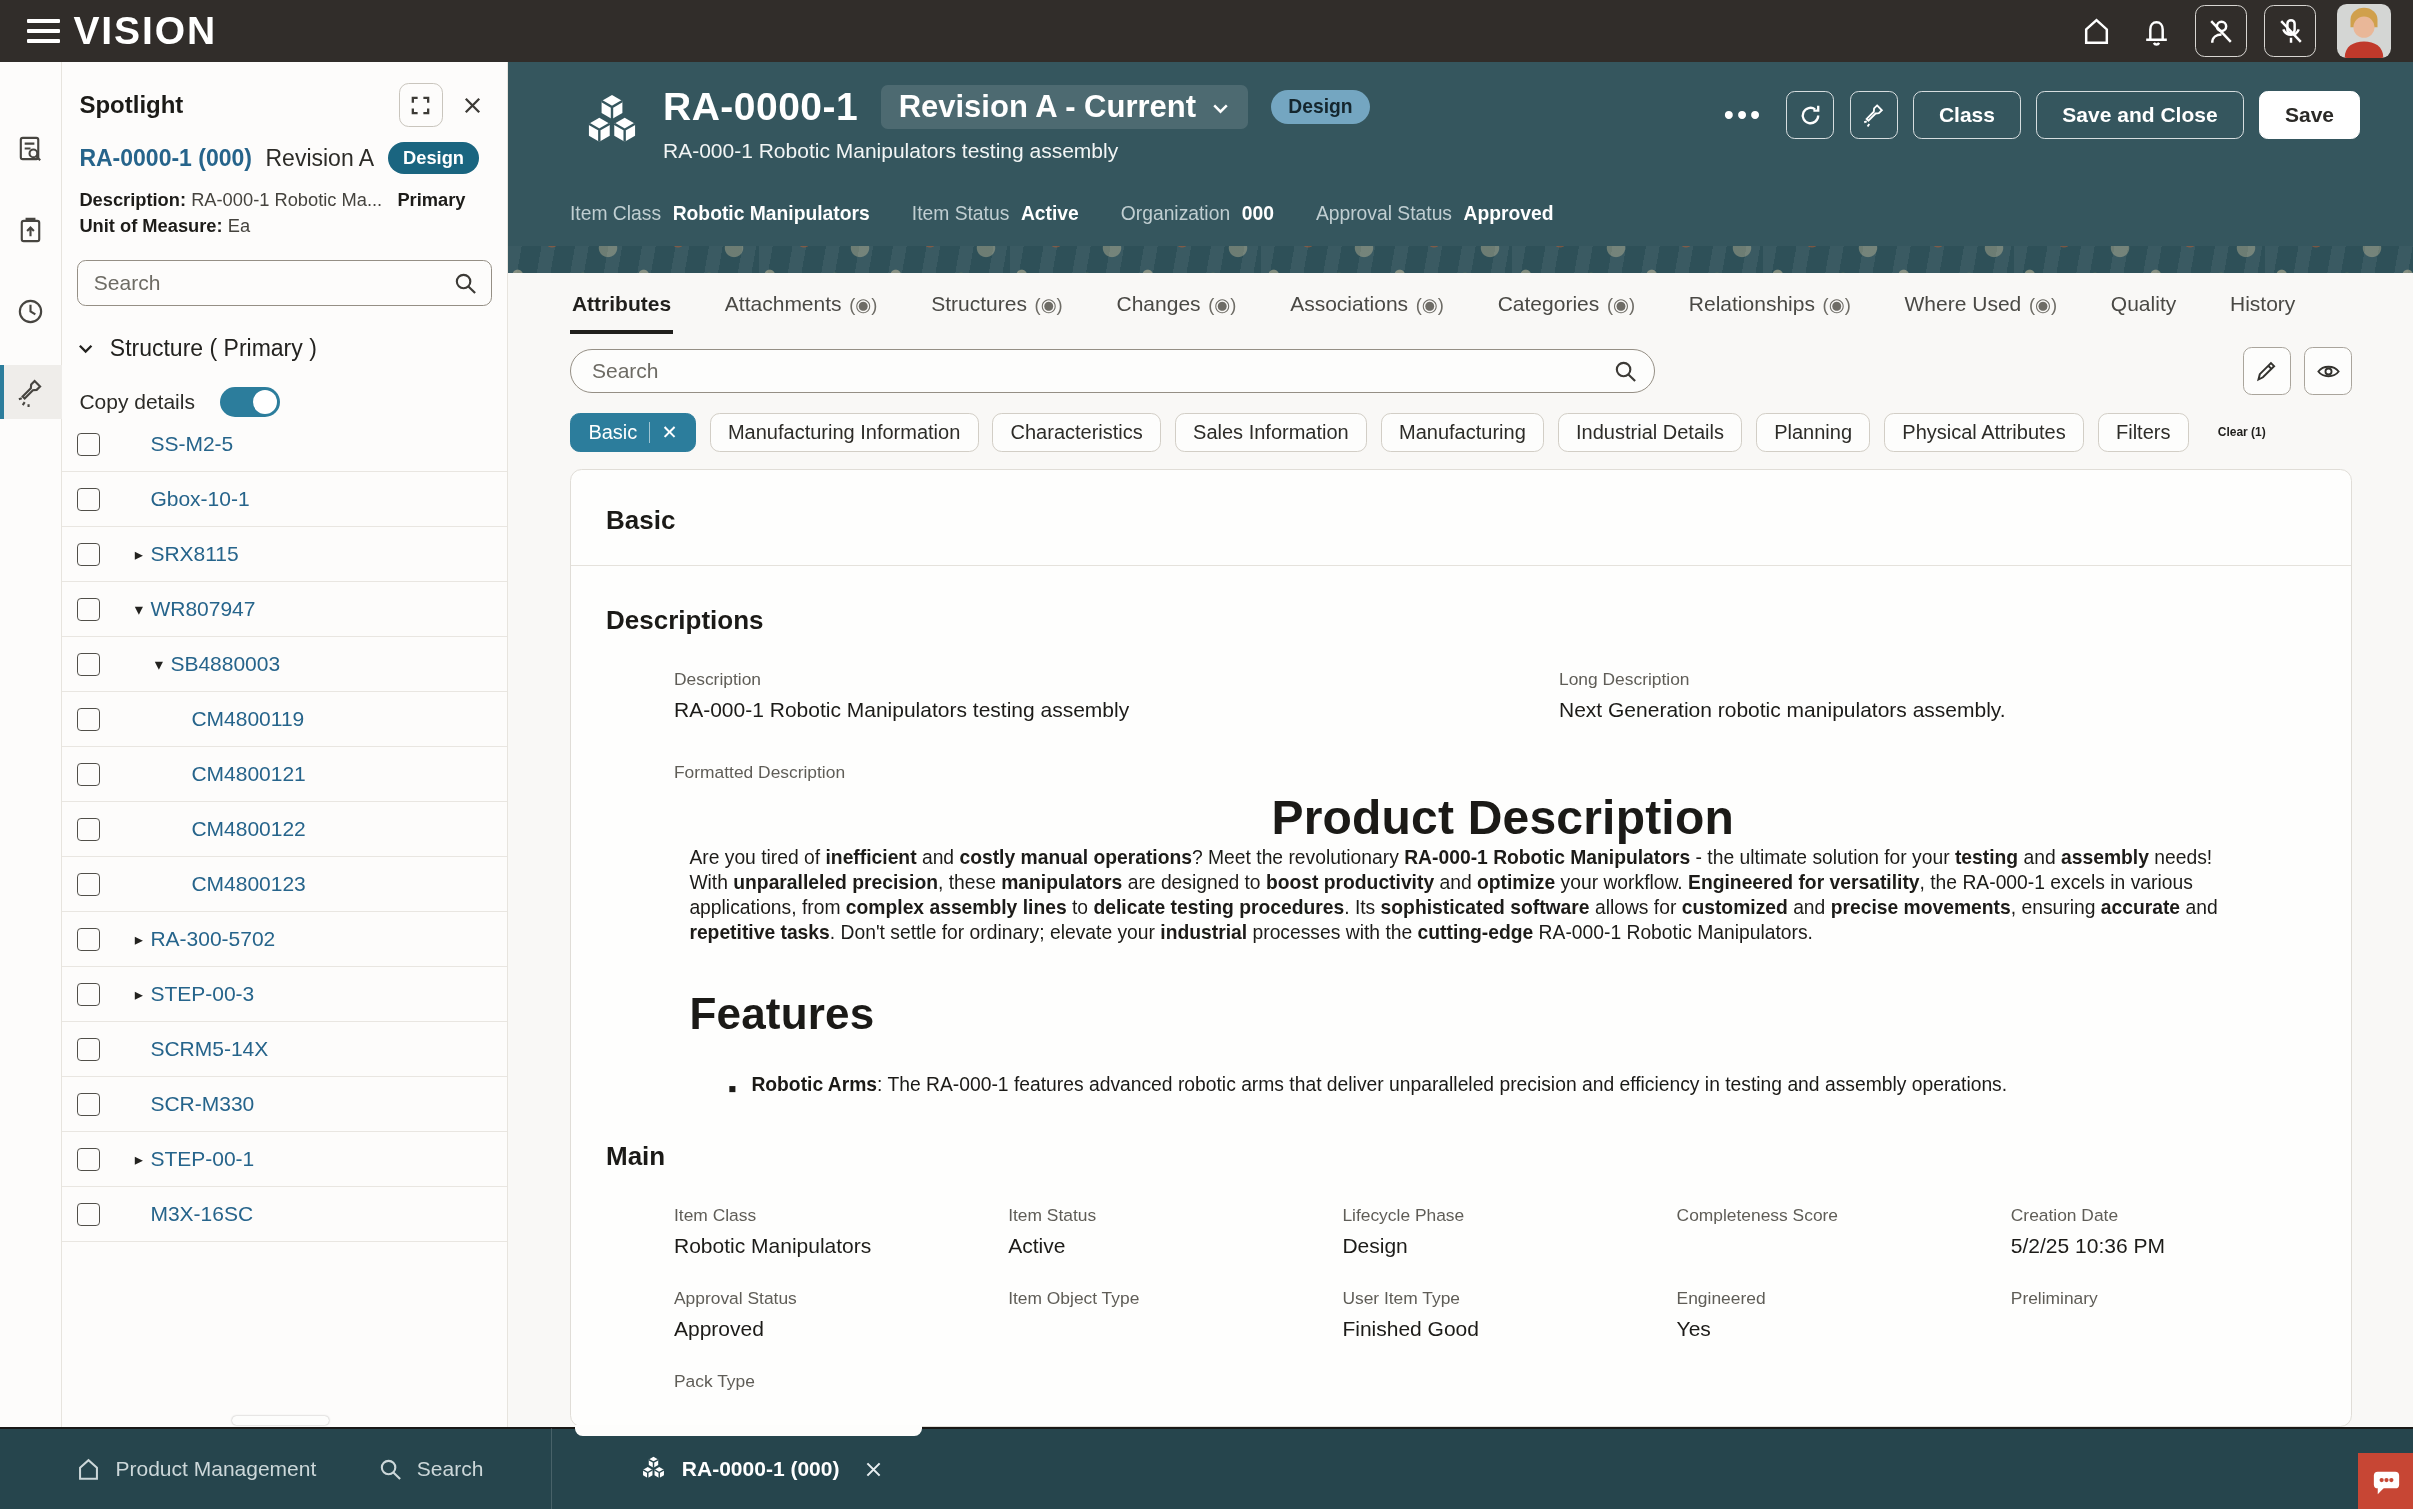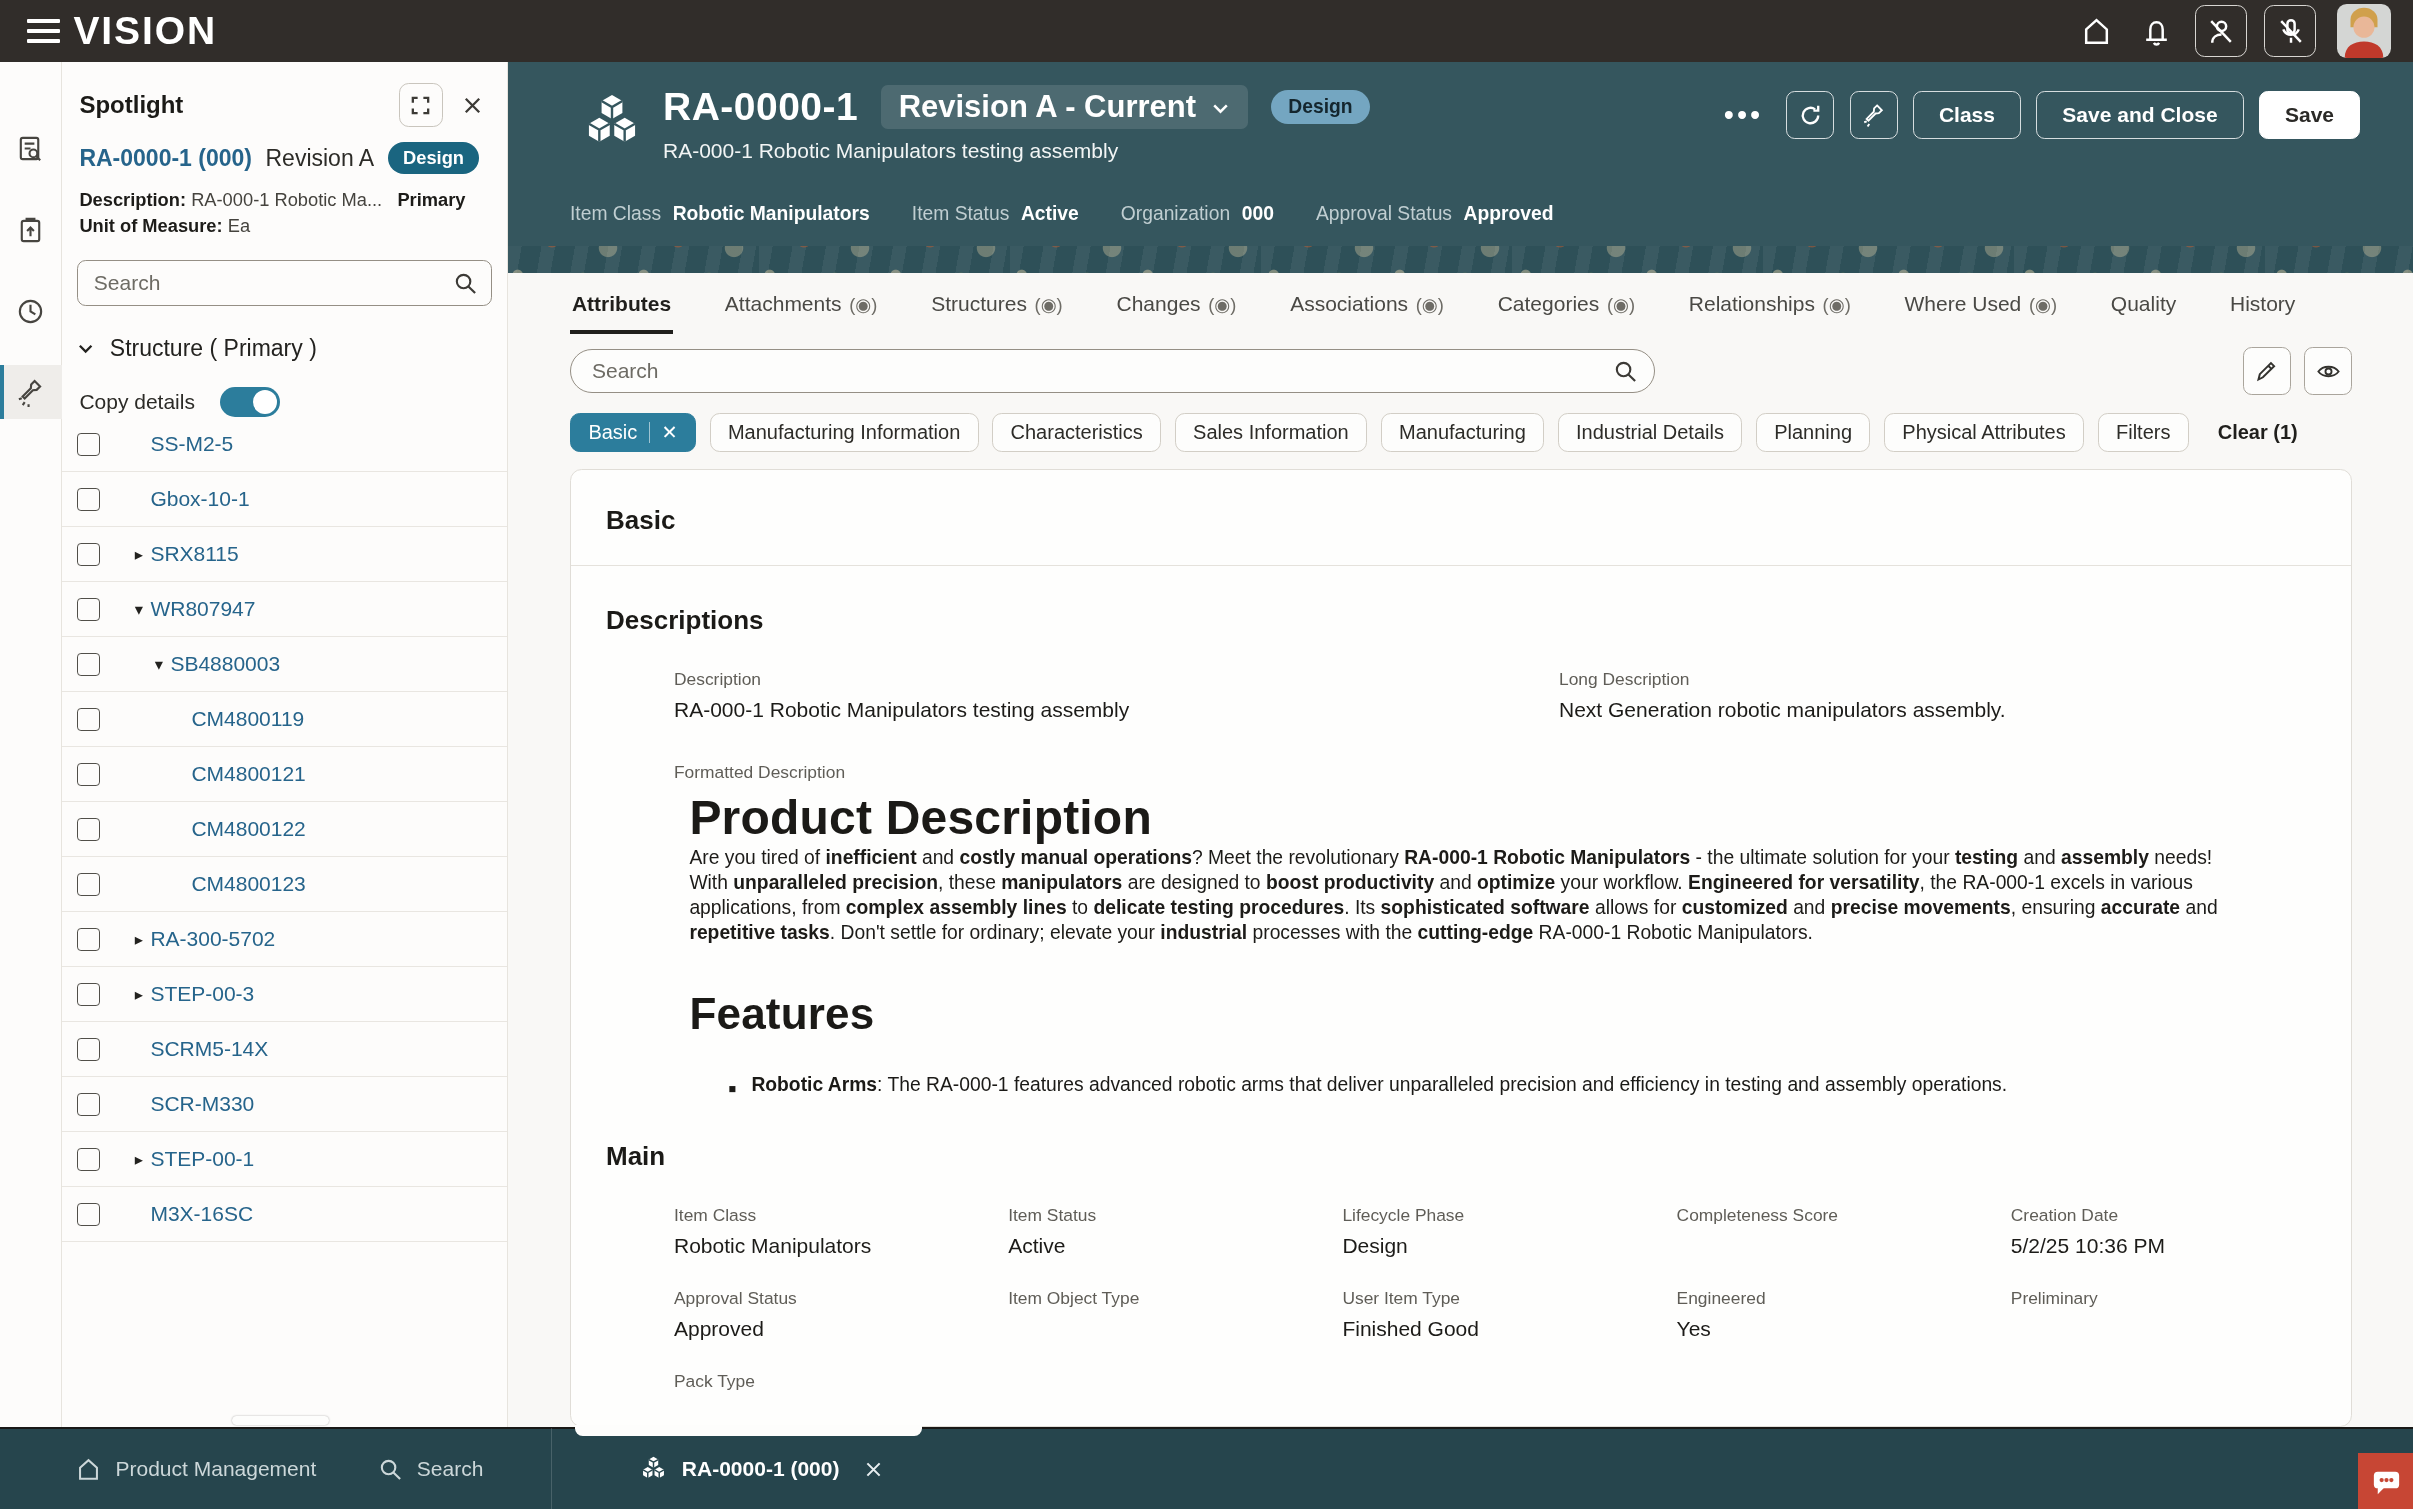--- a/index.html
+++ b/index.html
@@ -105,36 +105,36 @@
   .bigsearch input{width:100%;height:44px;border:1px solid #958f85;border-radius:22px;background:#fdfdfc;font-size:21px;padding:0 54px 0 21px;color:#33322e;font-family:"Liberation Sans",sans-serif;outline:none;}
   .bigsearch input::placeholder{color:#6d6b64;}
   .bigsearch .mag{position:absolute;right:17.4px;top:9.7px;color:#3c3a36;}
   .toolrow .grow{flex:1;}
   .icbtn{width:48px;height:48px;border:1px solid #aaa59c;border-radius:8.7px;background:#fdfdfc;display:flex;align-items:center;justify-content:center;color:#33322e;cursor:pointer;margin-left:13.5px;}
   .chipsrow{display:flex;align-items:center;gap:13.5px;margin-top:17.4px;flex-wrap:nowrap;}
   .chip{display:flex;align-items:center;gap:11.6px;height:39px;border:1px solid #d2cec6;border-radius:9.7px;background:#fdfdfc;padding:0 17.4px;font-size:20px;color:#2d2c28;cursor:pointer;white-space:nowrap;}
   .chip.selected{background:var(--accent);border-color:var(--accent);color:#fff;}
   .chip .cdiv{width:1px;height:21px;background:rgba(255,255,255,.55);}
   .chip .cx{font-size:19.3px;line-height:1;cursor:pointer;}
-  .clearlink{font-size:20px;font-weight:700;color:#201f1c;margin-left:15.4px;cursor:pointer;white-space:nowrap;}
+  .clearlink{font-size:12px;font-weight:700;color:#201f1c;margin-left:15.4px;cursor:pointer;white-space:nowrap;}
 
   .card{background:#fefefd;border:1px solid #e0ddd7;border-radius:11.6px;margin-top:17.4px;flex:1;overflow:hidden;padding:35px 35px 0 35px;min-height:0;}
   .card-title{font-size:26px;font-weight:700;}
   .card-div{height:1px;background:var(--line);margin:29px -35px 0 -35px;}
   .section{padding:39px 0 0 0;}
   .sec-title{font-size:26px;font-weight:700;}
   .fields{padding-left:68px;margin-top:33px;}
   .grid2{display:grid;grid-template-columns:846px 1fr;column-gap:39px;}
   .grid5{display:grid;grid-template-columns:repeat(5,1fr);column-gap:29px;row-gap:29px;}
   .field{min-width:0;}
   .f-label{font-size:17.4px;color:var(--label);margin-bottom:7.7px;white-space:nowrap;}
   .f-value{font-size:21px;color:#1c1b18;min-height:25px;}
   .fmt{margin-top:39px;}
   .rich{padding-left:15.4px;}
-  .rich-h1{font-size:48px;font-weight:800;margin-top:7px;letter-spacing:0.2px;}
+  .rich-h1{font-size:48px;font-weight:800;margin-top:7px;letter-spacing:0.2px;text-align:center;}
   .rich-h2{font-size:44px;font-weight:800;margin-top:44px;letter-spacing:0.2px;}
   .rich-p{font-size:19.3px;line-height:25px;max-width:1535px;color:#1c1b18;}
   .rich-p b,.bullet b{font-weight:700;}
   .bullet{display:flex;gap:15.4px;margin-top:33px;font-size:19.3px;line-height:25px;max-width:1506px;padding-left:39px;}
   .bullet .sq{font-size:12.6px;margin-top:4.8px;color:#1c1b18;}
 
   
   .taskbar{position:absolute;left:0;right:0;bottom:0;height:82px;background:var(--taskbar-teal);border-top:2.9px solid #191917;display:flex;align-items:center;color:#ccd7d9;}
   .tb-item{display:flex;align-items:center;gap:13.5px;font-size:21px;cursor:pointer;}
   .tb-home{margin-left:75px;}

